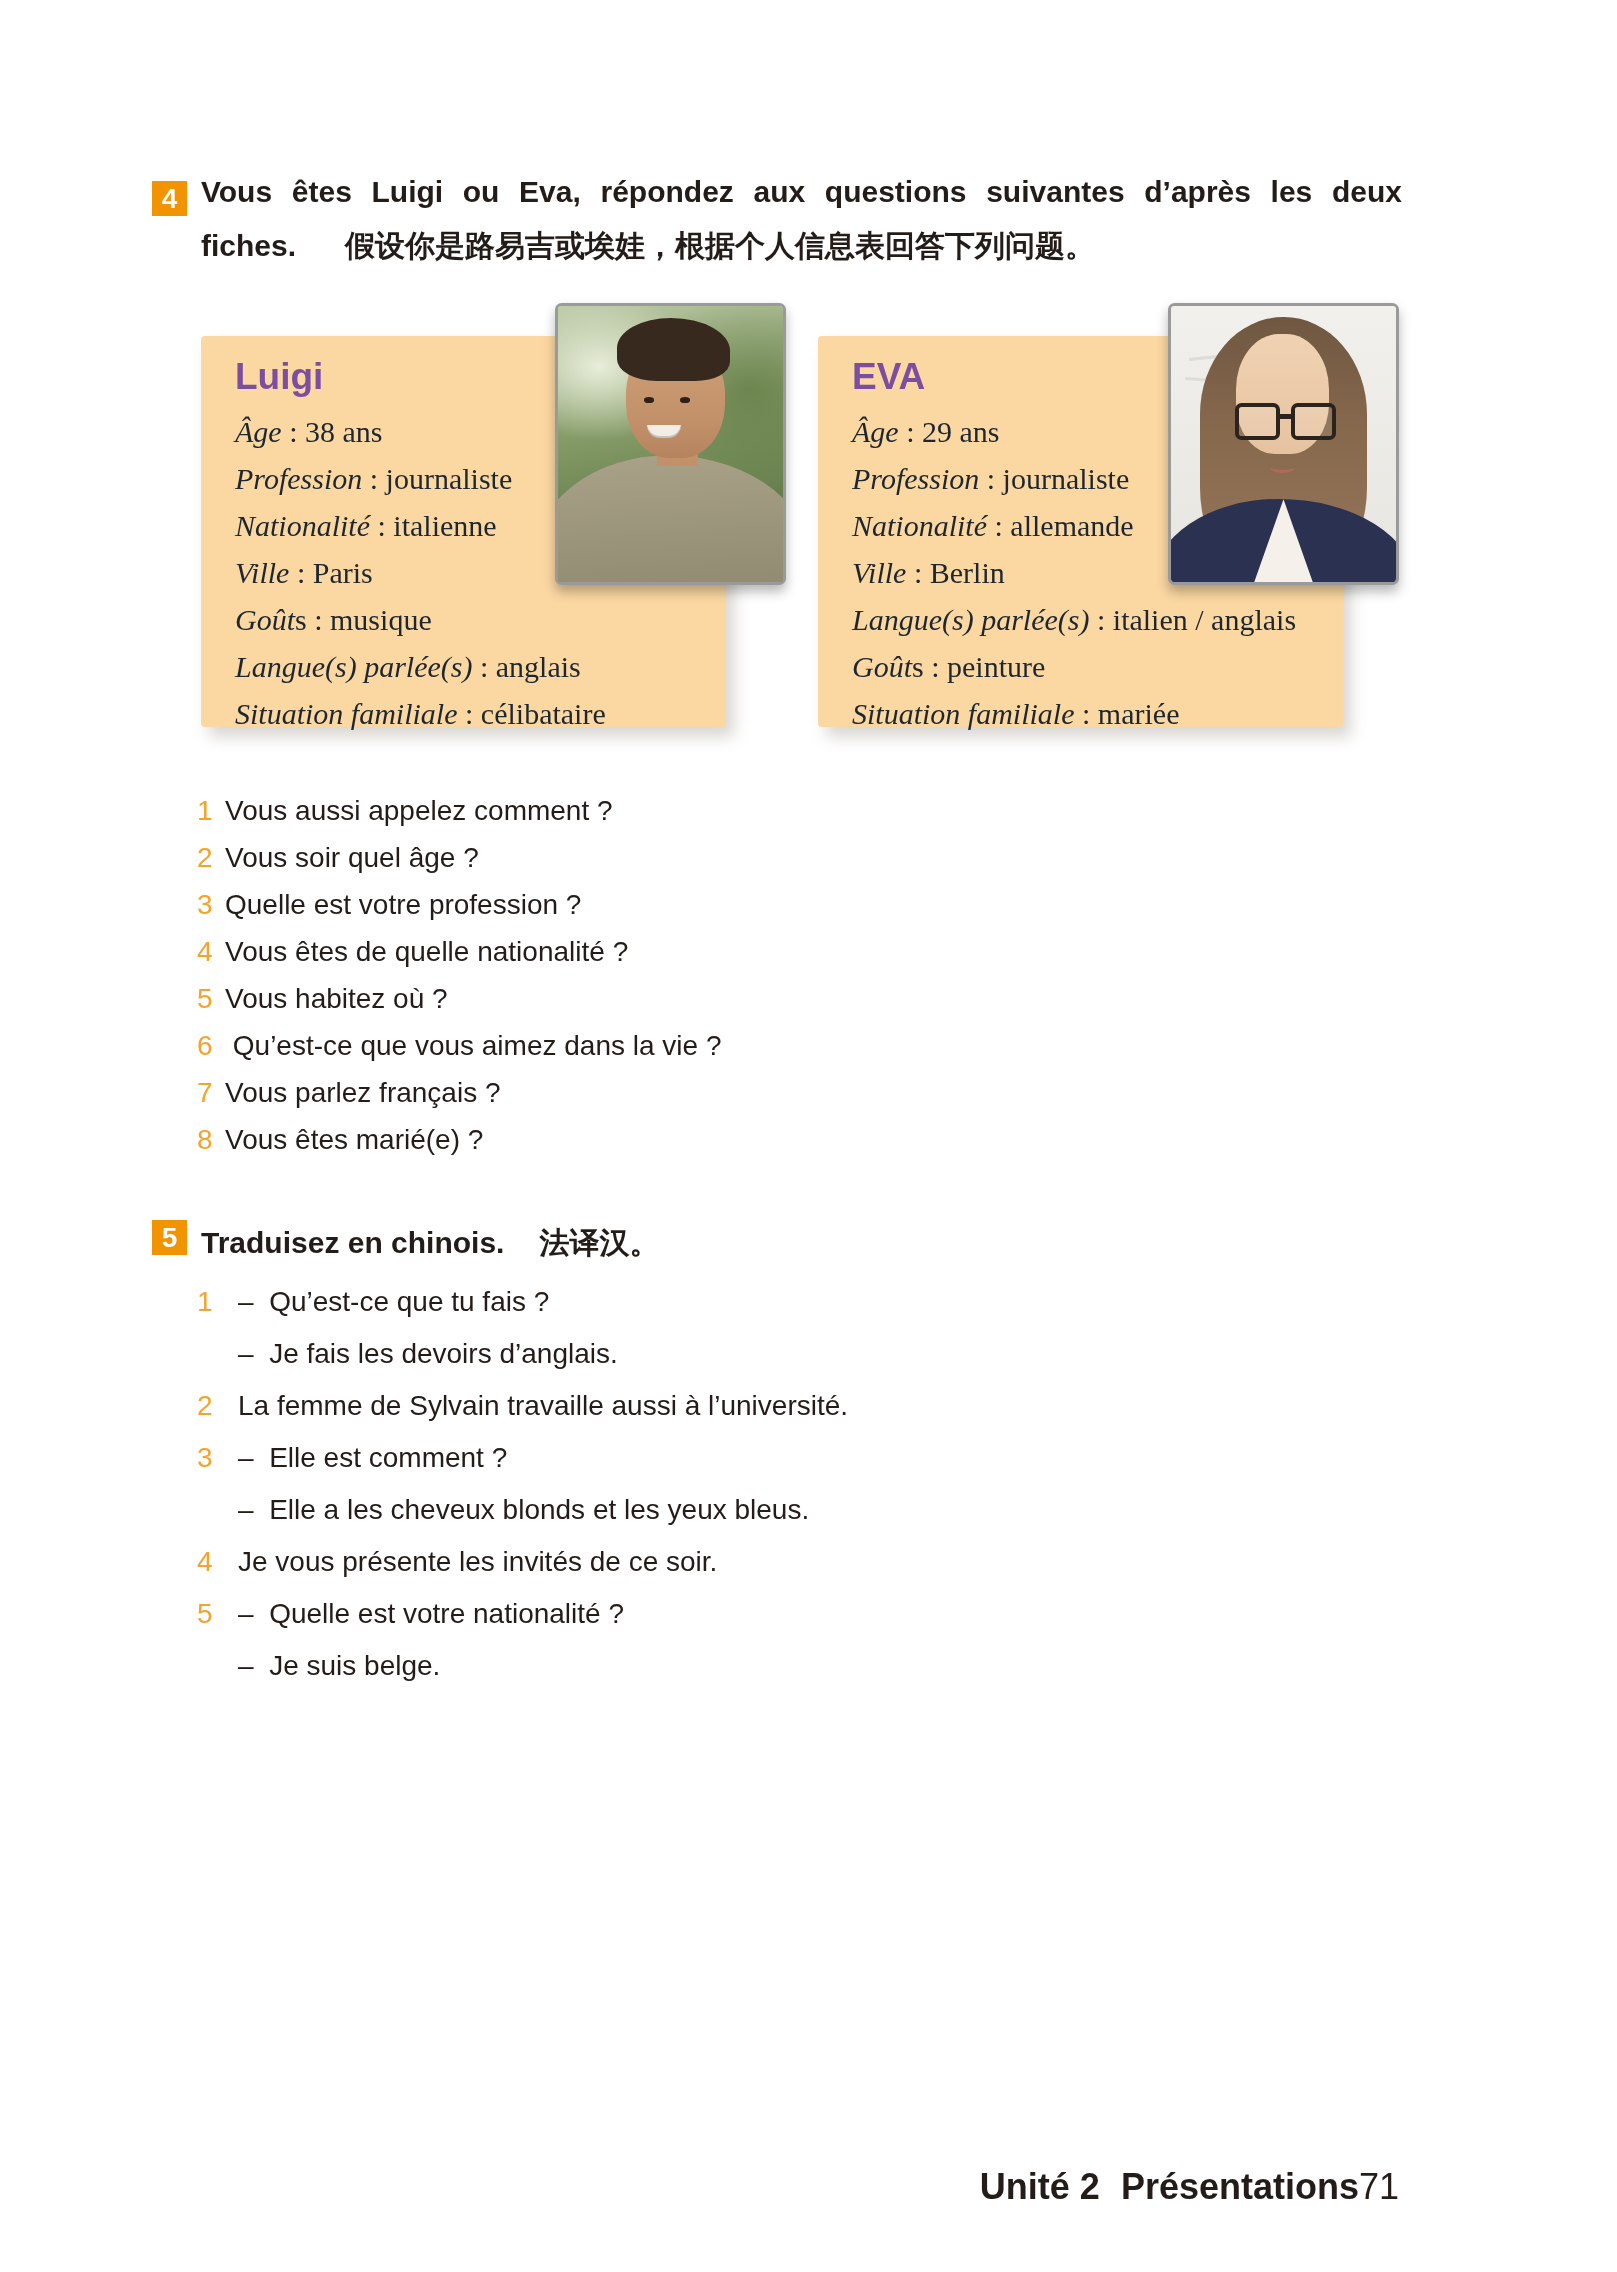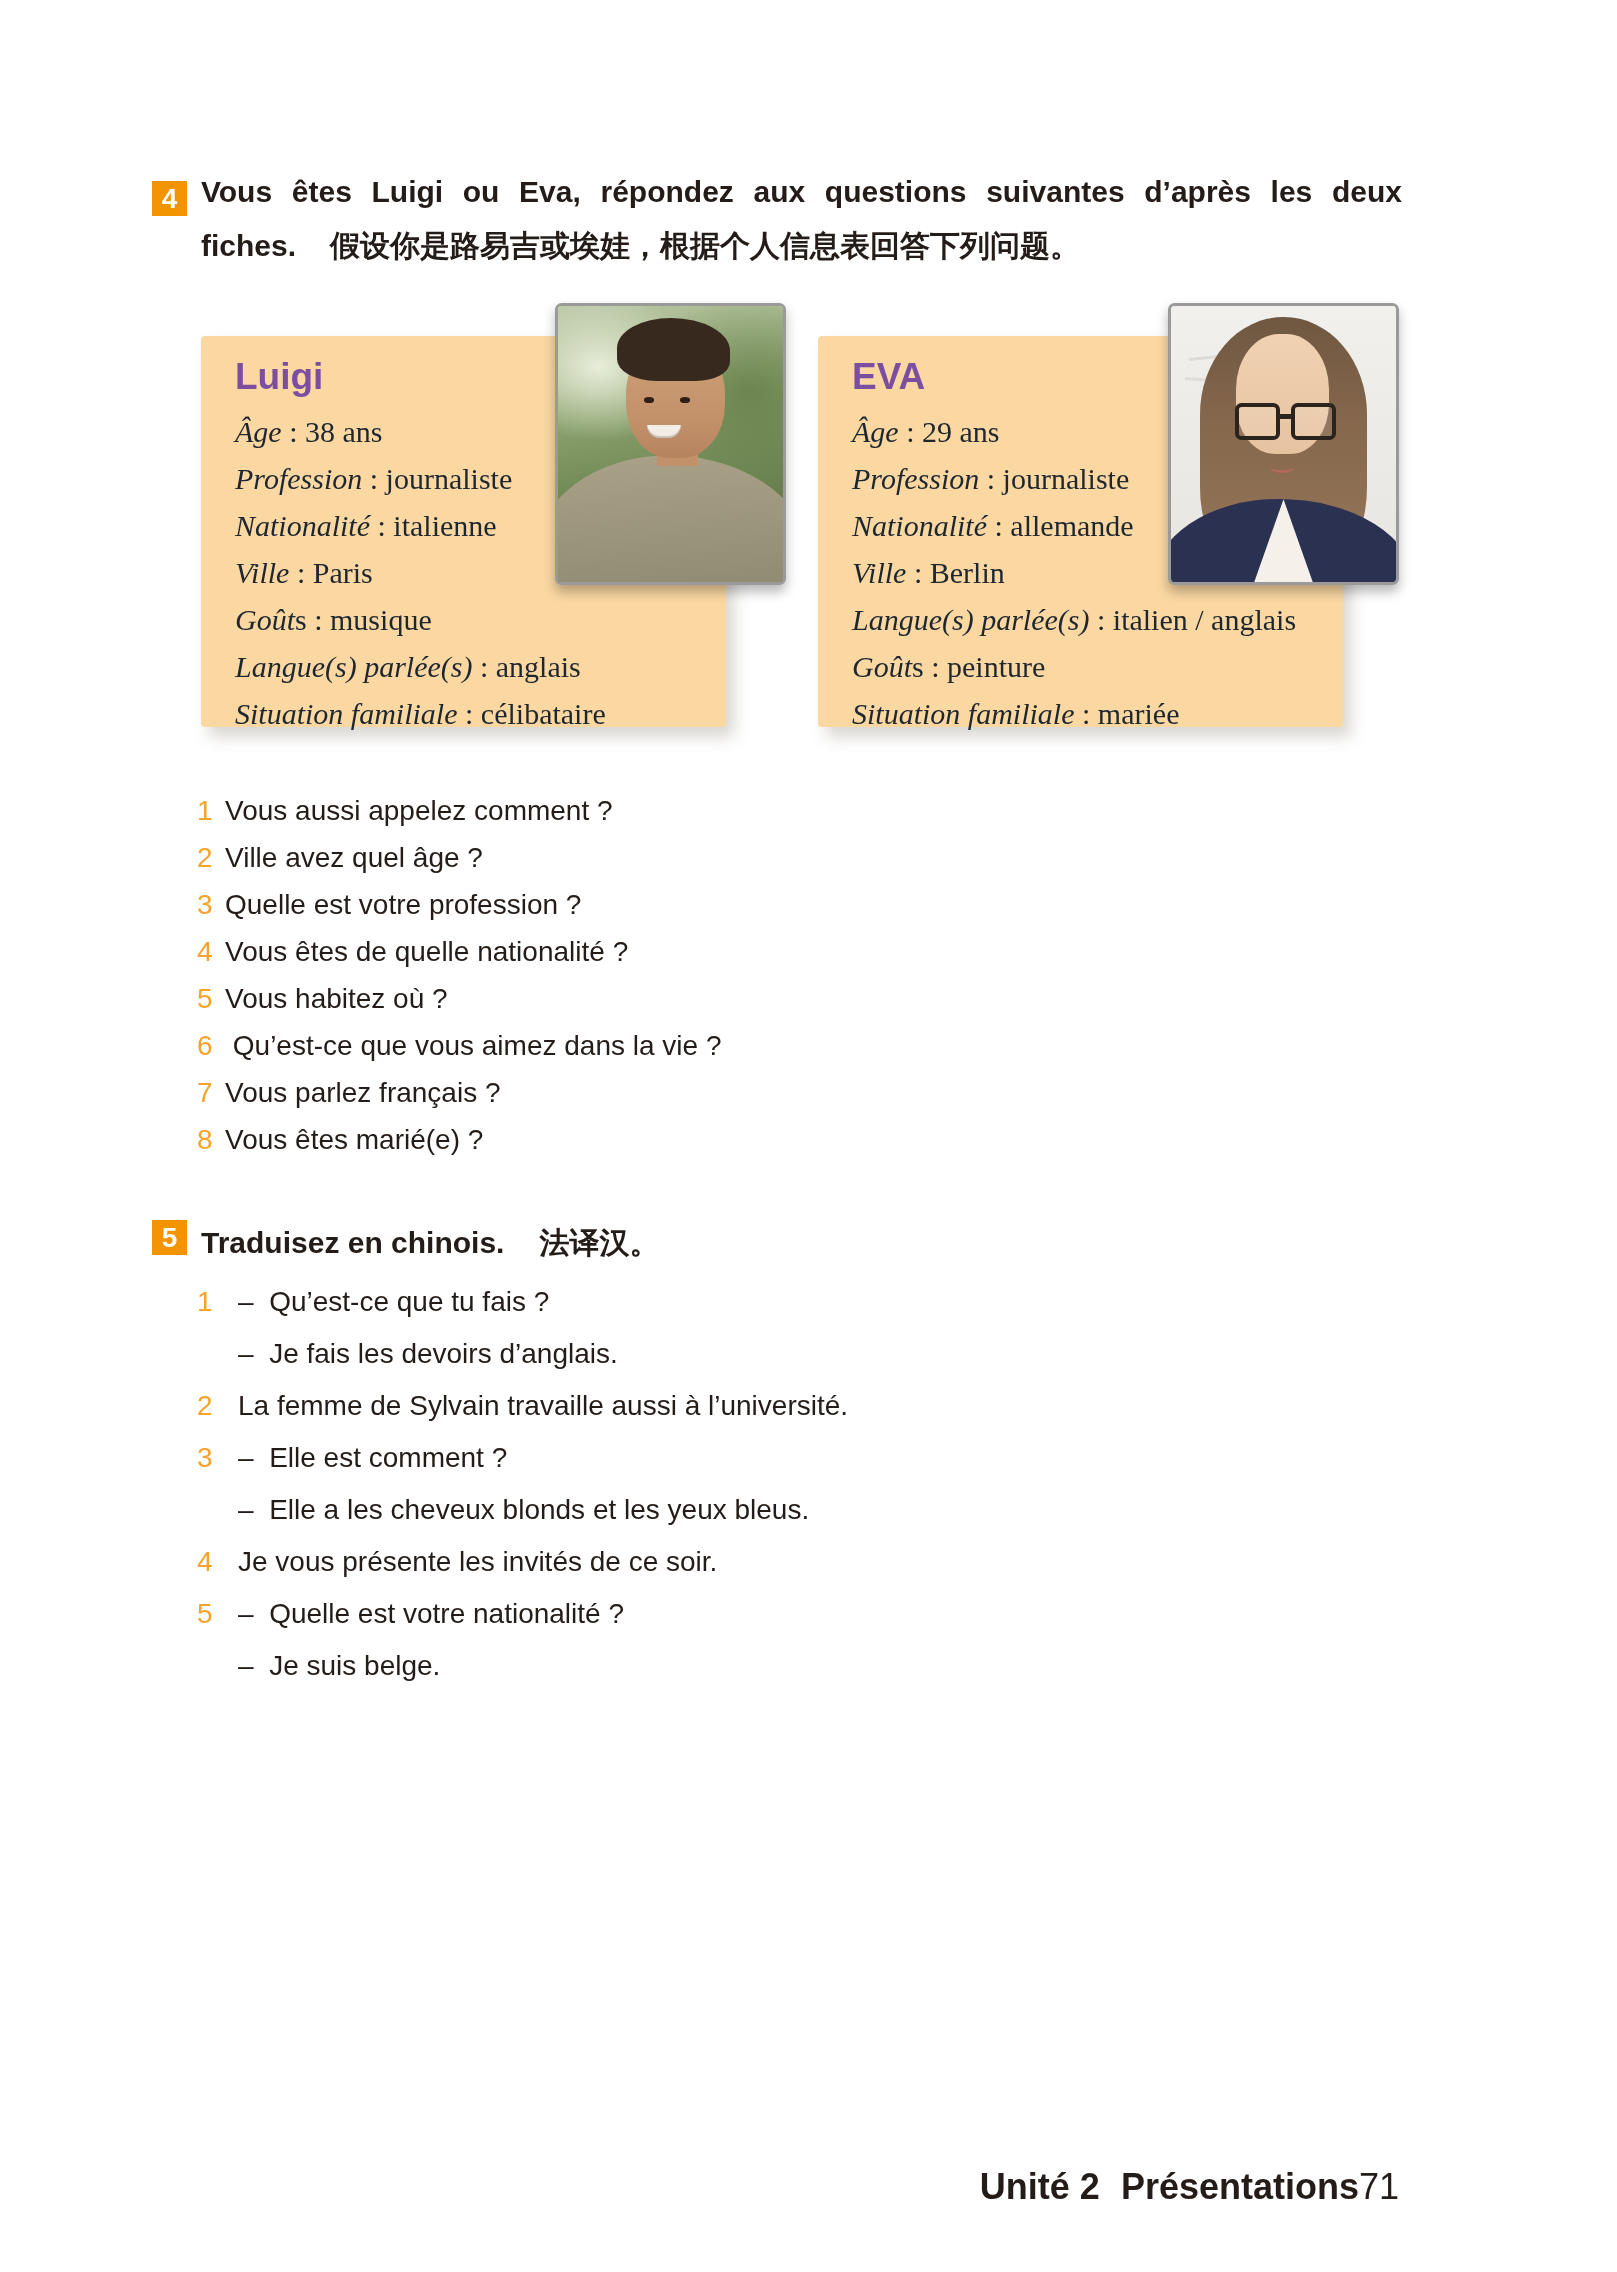--- a/index.html
+++ b/index.html
@@ -22,21 +22,21 @@
     position:absolute;width:35px;height:35px;background:var(--badge-orange);
     color:#fff;font-weight:bold;font-size:28px;display:flex;align-items:center;justify-content:center;
   }
   .badge-ex4{left:152px;top:181px;}
   .badge-ex5{left:152px;top:1220px;}
 
   
   .ex4-title{position:absolute;left:201px;top:175px;width:1201px;font-weight:bold;font-size:30px;line-height:34px;}
   .ex4-title .l1{text-align:justify;text-align-last:justify;}
   .ex4-title .l2{margin-top:20px;display:flex;align-items:baseline;}
-  .ex4-title .zh{margin-left:34px;}
+  .ex4-title .zh{margin-left:49px;}
 
   
   .card{
     position:absolute;top:336px;width:525px;height:391px;background:var(--card-bg);
     border-radius:4px;box-shadow:8px 9.2px 14.5px rgba(120,110,95,0.28);
   }
   .card-luigi{left:201px;}
   .card-eva{left:818px;}
   .card h2{margin:20px 0 0 34px;font-size:37px;line-height:41px;font-weight:bold;color:var(--name-purple);}
   .card .rows{margin:10.5px 0 0 34px;font-family:"Liberation Serif",serif;font-size:30px;color:var(--card-text);}
@@ -169,21 +169,21 @@
     <div class="e-blouse"></div>
   </div>
 
   <div class="questions">
     <div class="q">
         <span class="qnum">1</span>
         <span class="qtext">Vous aussi appelez comment ?</span>
       </div>
     <div class="q">
         <span class="qnum">2</span>
-        <span class="qtext">Ville avez quel âge ?</span>
+        <span class="qtext">Vous soir quel âge ?</span>
       </div>
     <div class="q">
         <span class="qnum">3</span>
         <span class="qtext">Quelle est votre profession ?</span>
       </div>
     <div class="q">
         <span class="qnum">4</span>
         <span class="qtext">Vous êtes de quelle nationalité ?</span>
       </div>
     <div class="q">

